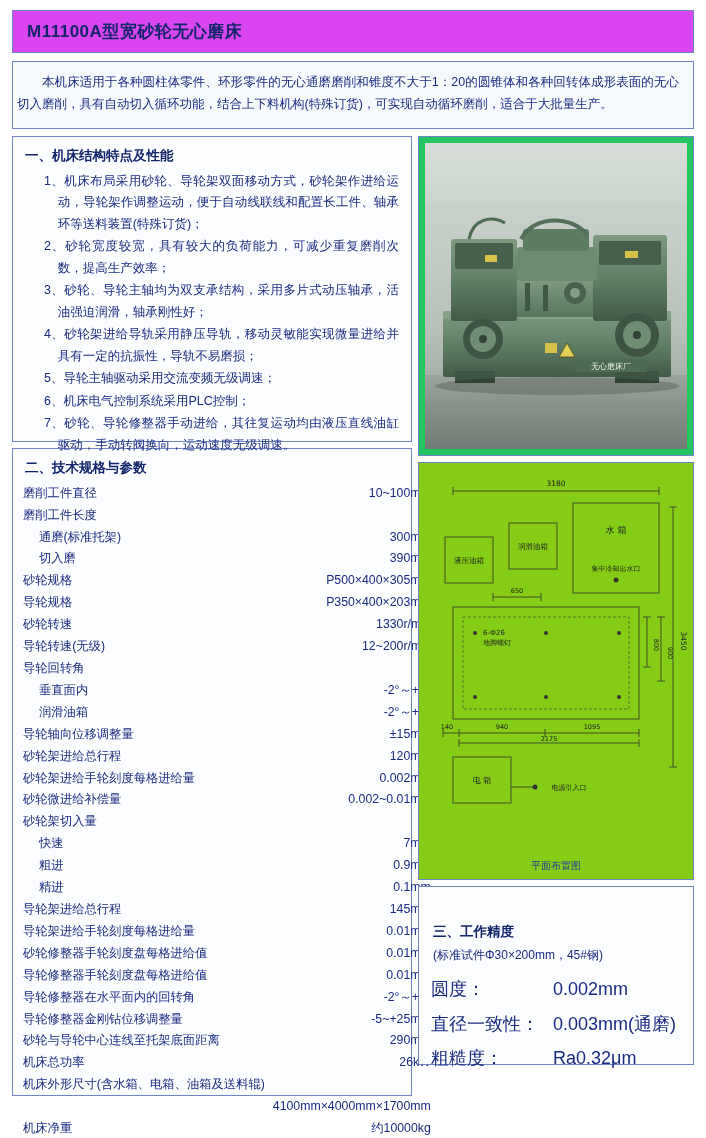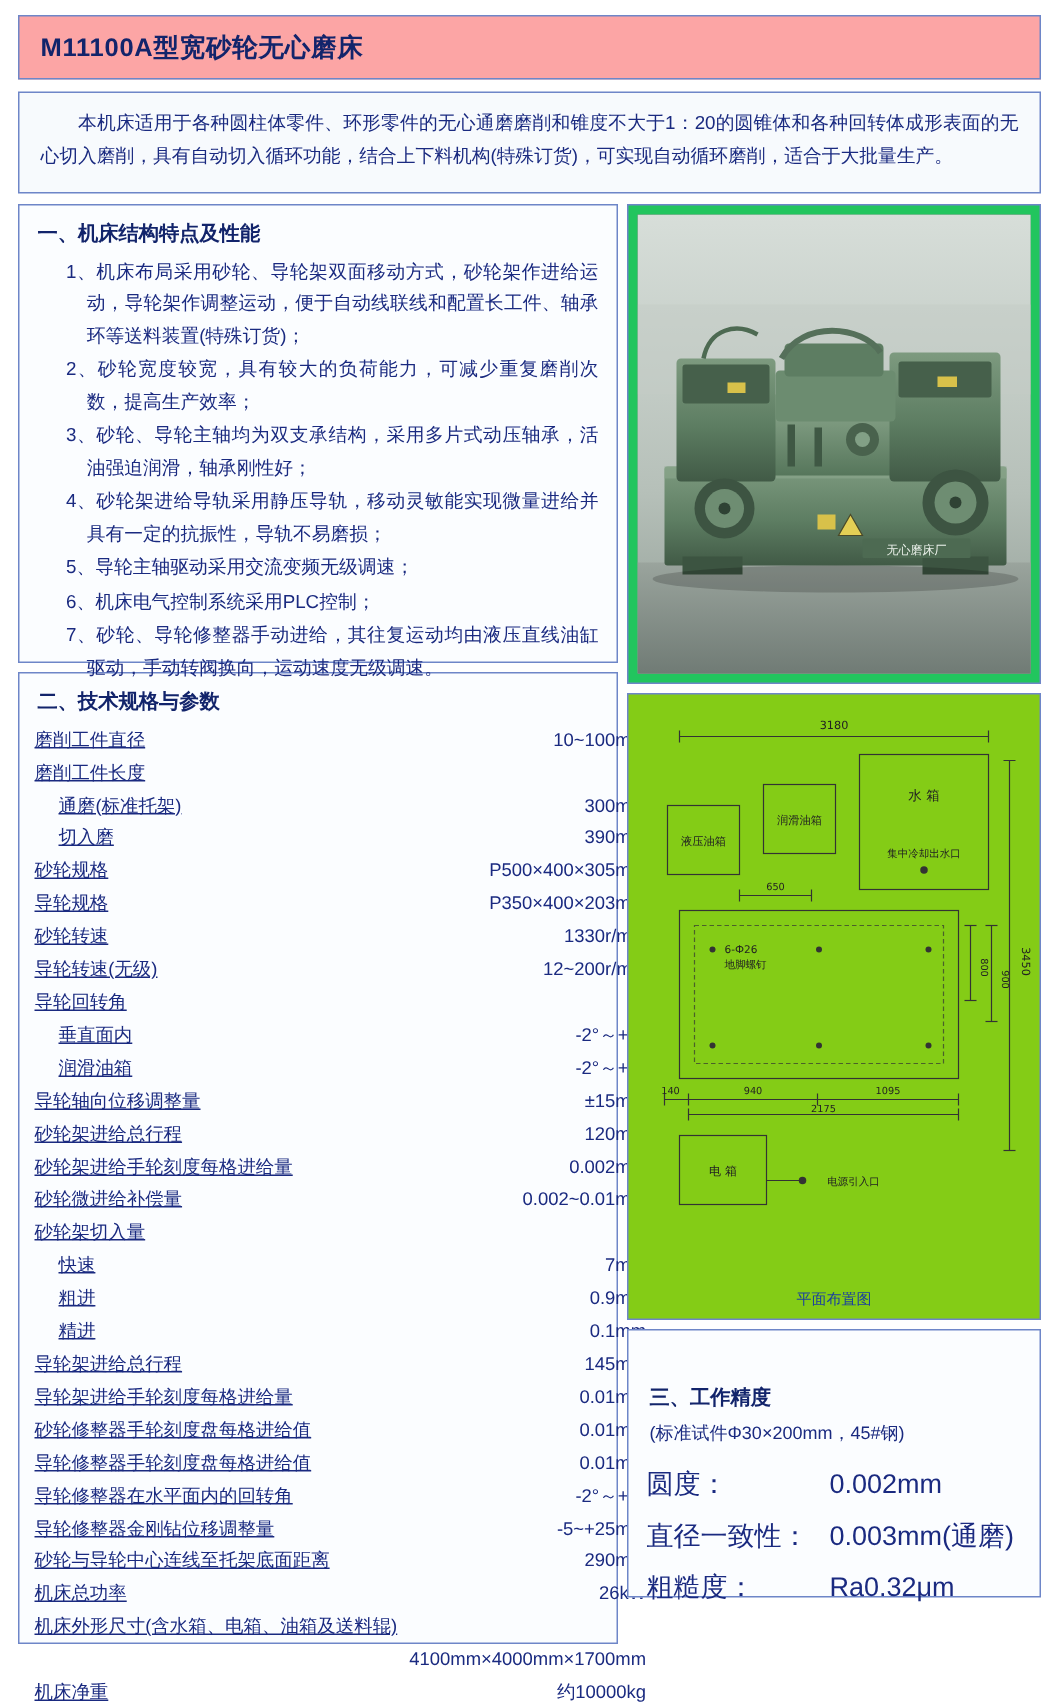--- a/index.html
+++ b/index.html
@@ -16,35 +16,35 @@
   }
   .page {
     width: 706px;
     height: 1138px;
     position: relative;
     padding: 10px 12px 8px 12px;
   }
   
   .title-bar {
     border: 1px solid #6e86c8;
-    background: #fca5a5;
+    background: #d946ef;
     padding: 9px 14px;
     margin-bottom: 8px;
   }
   .title-bar .title {
     font-size: 17px;
     font-weight: bold;
     color: #12246b;
     letter-spacing: 0.5px;
   }
   
   .intro {
     border: 1px solid #6e86c8;
     background: #f7fafd;
-    padding: 10px 14px 12px 14px;
+    padding: 10px 14px 12px 4px;
     font-size: 12.5px;
     line-height: 1.75;
     color: #1a2a80;
     margin-bottom: 7px;
   }
   .intro p { margin: 0; text-indent: 2em; text-align: justify; }
 
   
   .columns {
     display: flex;
@@ -91,21 +91,21 @@
     width: 100%;
     border-collapse: collapse;
     font-size: 12.3px;
     color: #1a2a80;
   }
   table.specs td {
     padding: 1px 0;
     vertical-align: top;
     line-height: 1.62;
   }
-  table.specs td.name { white-space: nowrap; text-decoration: underline; }
+  table.specs td.name { white-space: nowrap; }
   table.specs td.val {
     text-align: right;
     white-space: nowrap;
     padding-left: 8px;
   }
   table.specs tr.indent td.name { padding-left: 16px; }
 
   
   .photo-panel {
     border: 1px solid #6e86c8;

